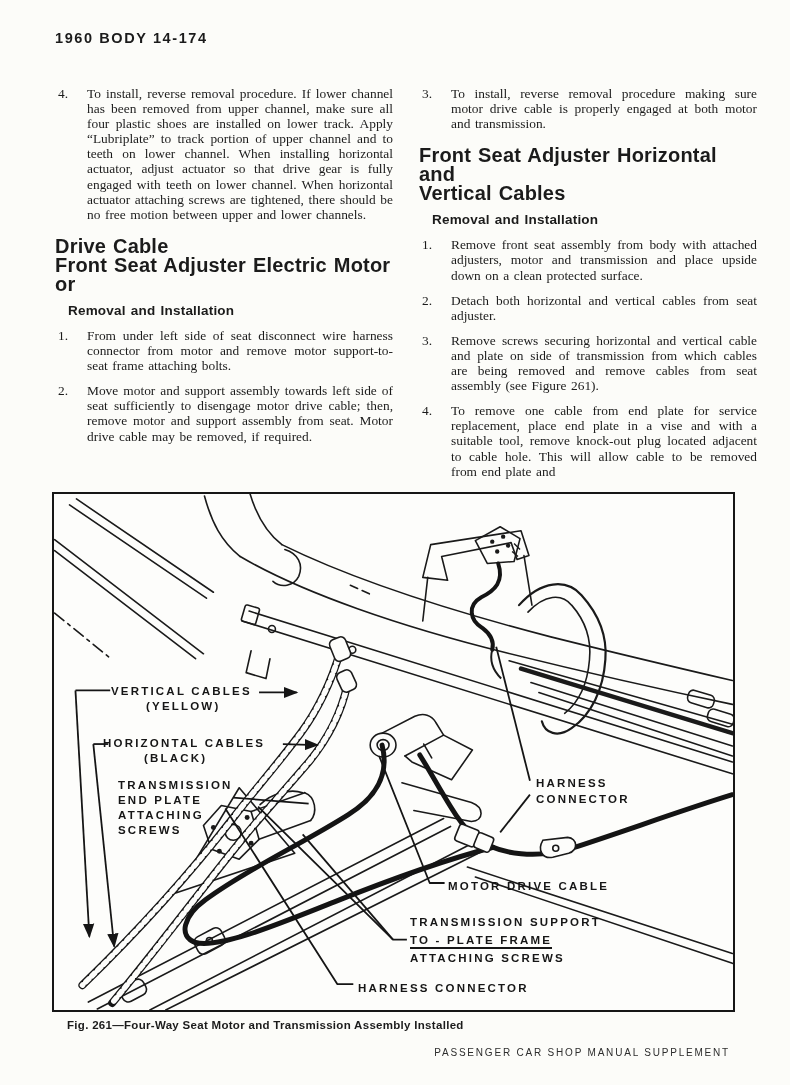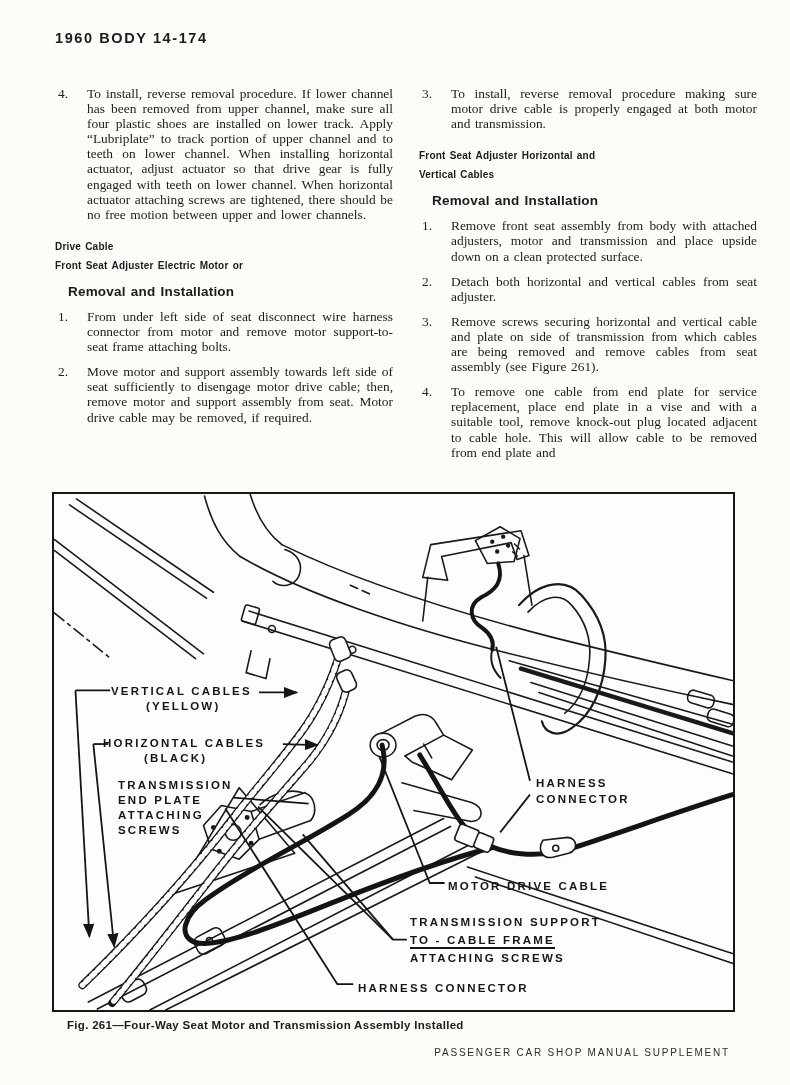--- a/index.html
+++ b/index.html
@@ -15,21 +15,21 @@
   }
   .col { position:absolute; top:86px; width:338px; font-size:13.4px; line-height:15.1px; word-spacing:1.2px; }
   .col-left  { left:55px; }
   .col-right { left:419px; }
   .item { display:flex; margin-top:10px; }
   .item:first-child { margin-top:0; }
   .item .num { width:29px; flex:none; padding-left:3px; }
   .item .text { flex:1; text-align:justify; }
   .heading {
     font-family:"Liberation Sans", sans-serif; font-weight:bold;
-    font-size:10px; line-height:19px; margin:15px 0 0 0; letter-spacing:0.2px;
+    font-size:20px; line-height:19px; margin:15px 0 0 0; letter-spacing:0.2px;
   }
   .subheading {
     font-family:"Liberation Sans", sans-serif; font-weight:bold;
     font-size:13.5px; margin:9px 0 0 0; letter-spacing:0.2px;padding-left:13px;
   }
   .figure-box {
     position:absolute; left:52px; top:492px; width:683px; height:520px;
     border:2px solid #161616; background:#fdfdfb; box-sizing:border-box;
   }
   .figure-box svg { position:absolute; left:0; top:0; width:100%; height:100%; }
@@ -256,21 +256,21 @@
       <span class="ln">ATTACHING</span>
       <span class="ln">SCREWS</span>
     </div>
     <div class="fig-label" style="left:482px; top:281px; line-height:16px;">
       <span class="ln">HARNESS</span>
       <span class="ln">CONNECTOR</span>
     </div>
     <div class="fig-label" style="left:394px; top:385px;">MOTOR DRIVE CABLE</div>
     <div class="fig-label" style="left:356px; top:419px; line-height:18px;">
       <span class="ln">TRANSMISSION SUPPORT</span>
-      <span class="ln"><span class="underlined">TO - CABLE FRAME</span></span>
+      <span class="ln"><span class="underlined">TO - PLATE FRAME</span></span>
       <span class="ln">ATTACHING SCREWS</span>
     </div>
     <div class="fig-label" style="left:304px; top:487px;">HARNESS CONNECTOR</div>
   </div>
 
   <div class="fig-caption">Fig. 261—Four-Way Seat Motor and Transmission Assembly Installed</div>
 
   <div class="page-footer">PASSENGER CAR SHOP MANUAL SUPPLEMENT</div>
 
 </div>

